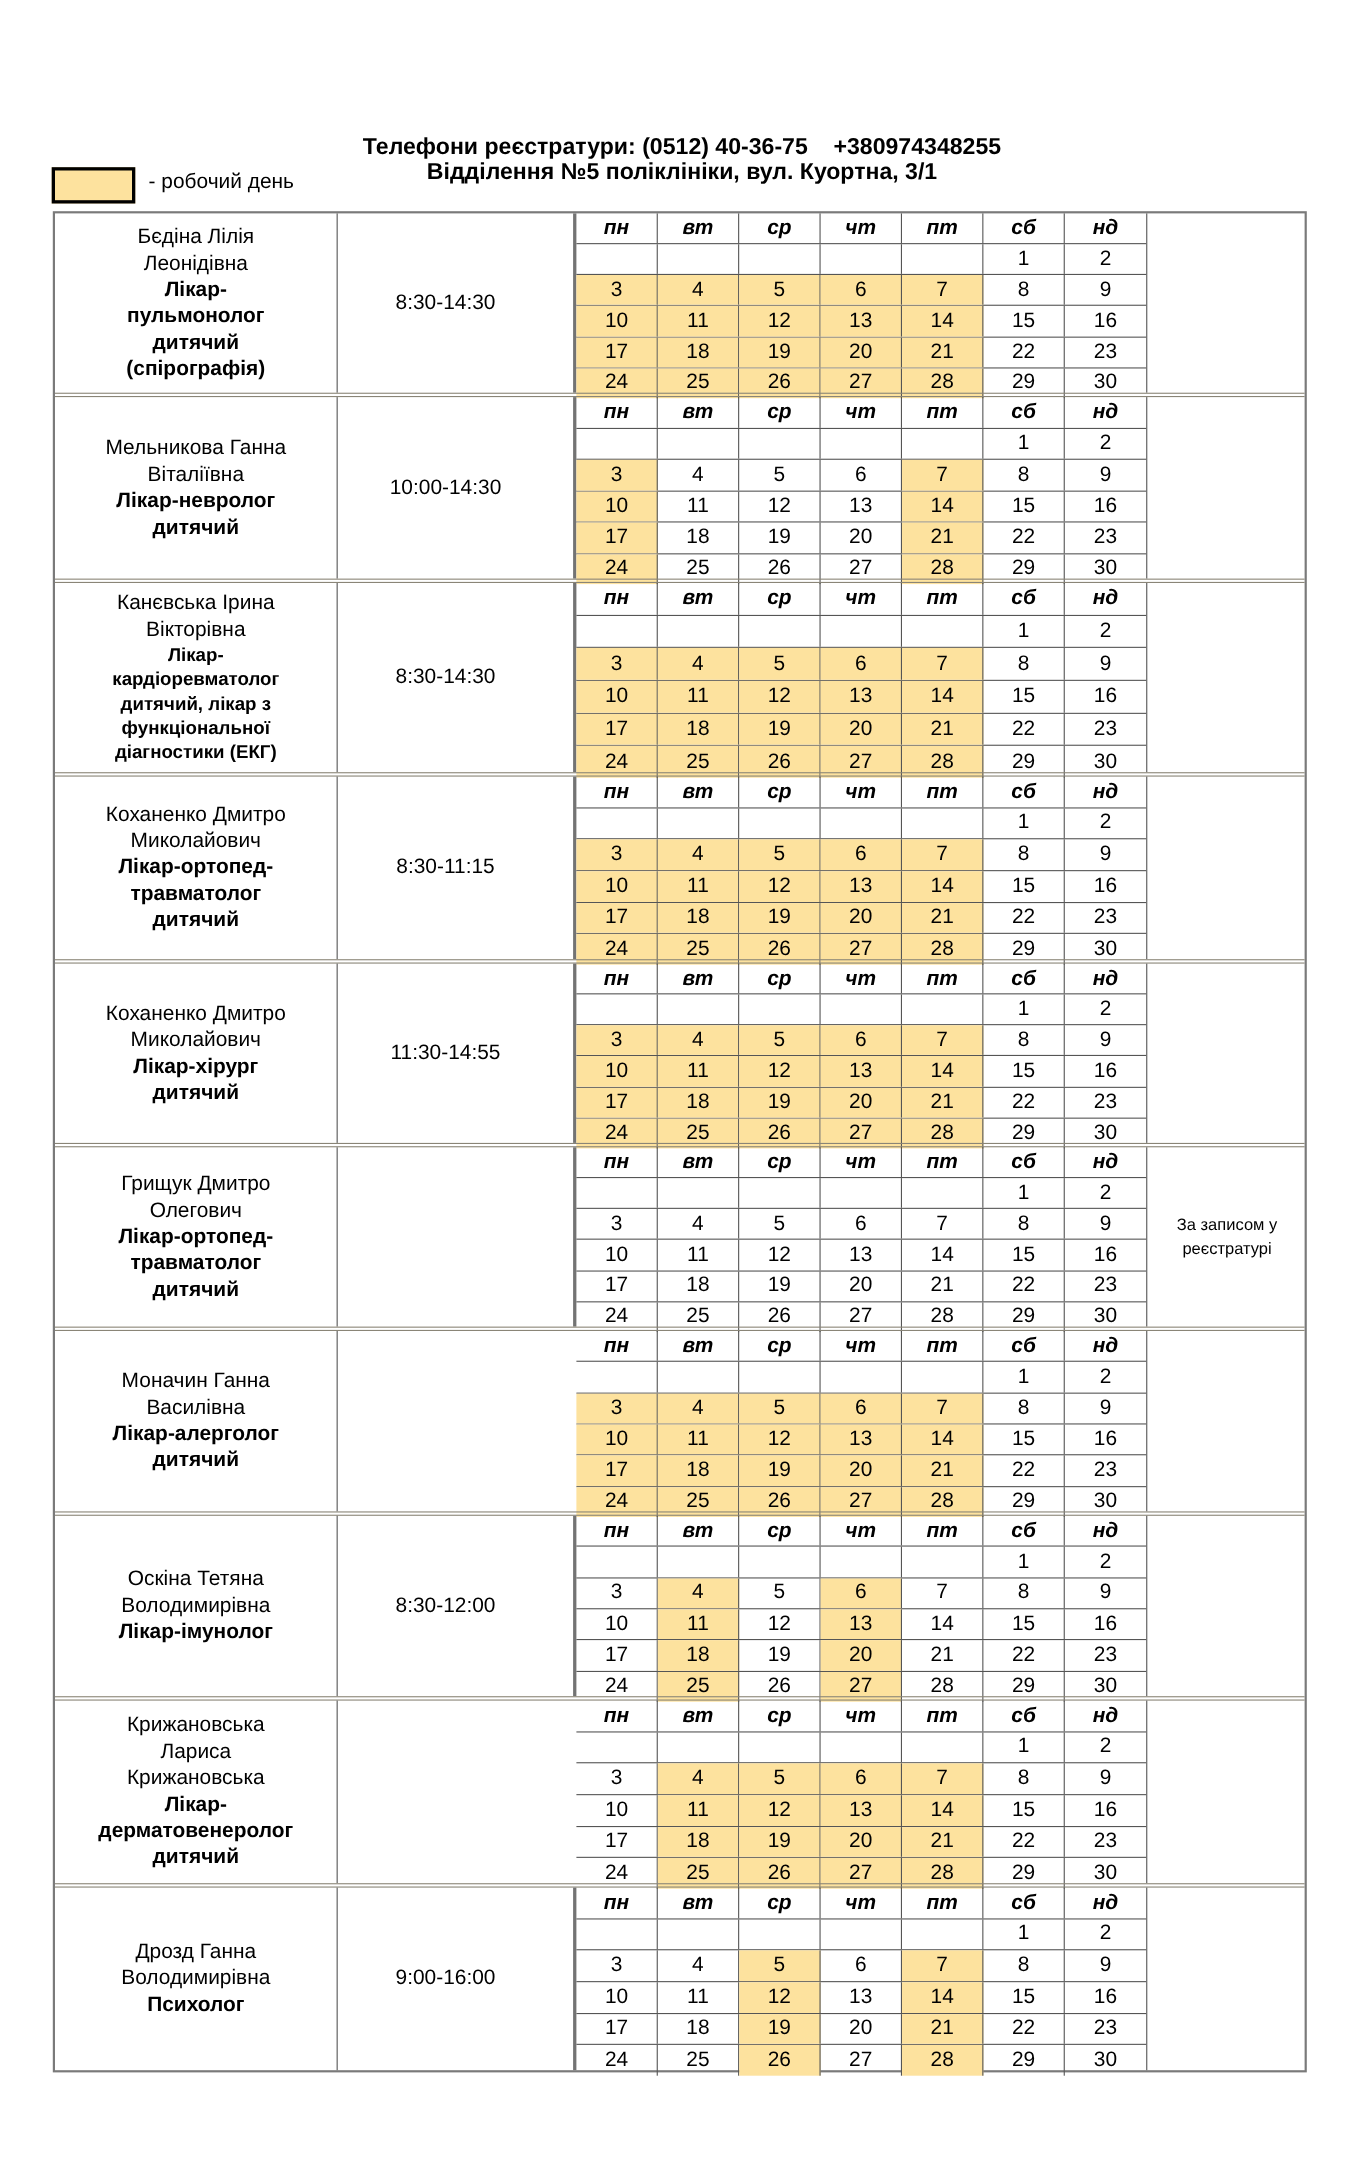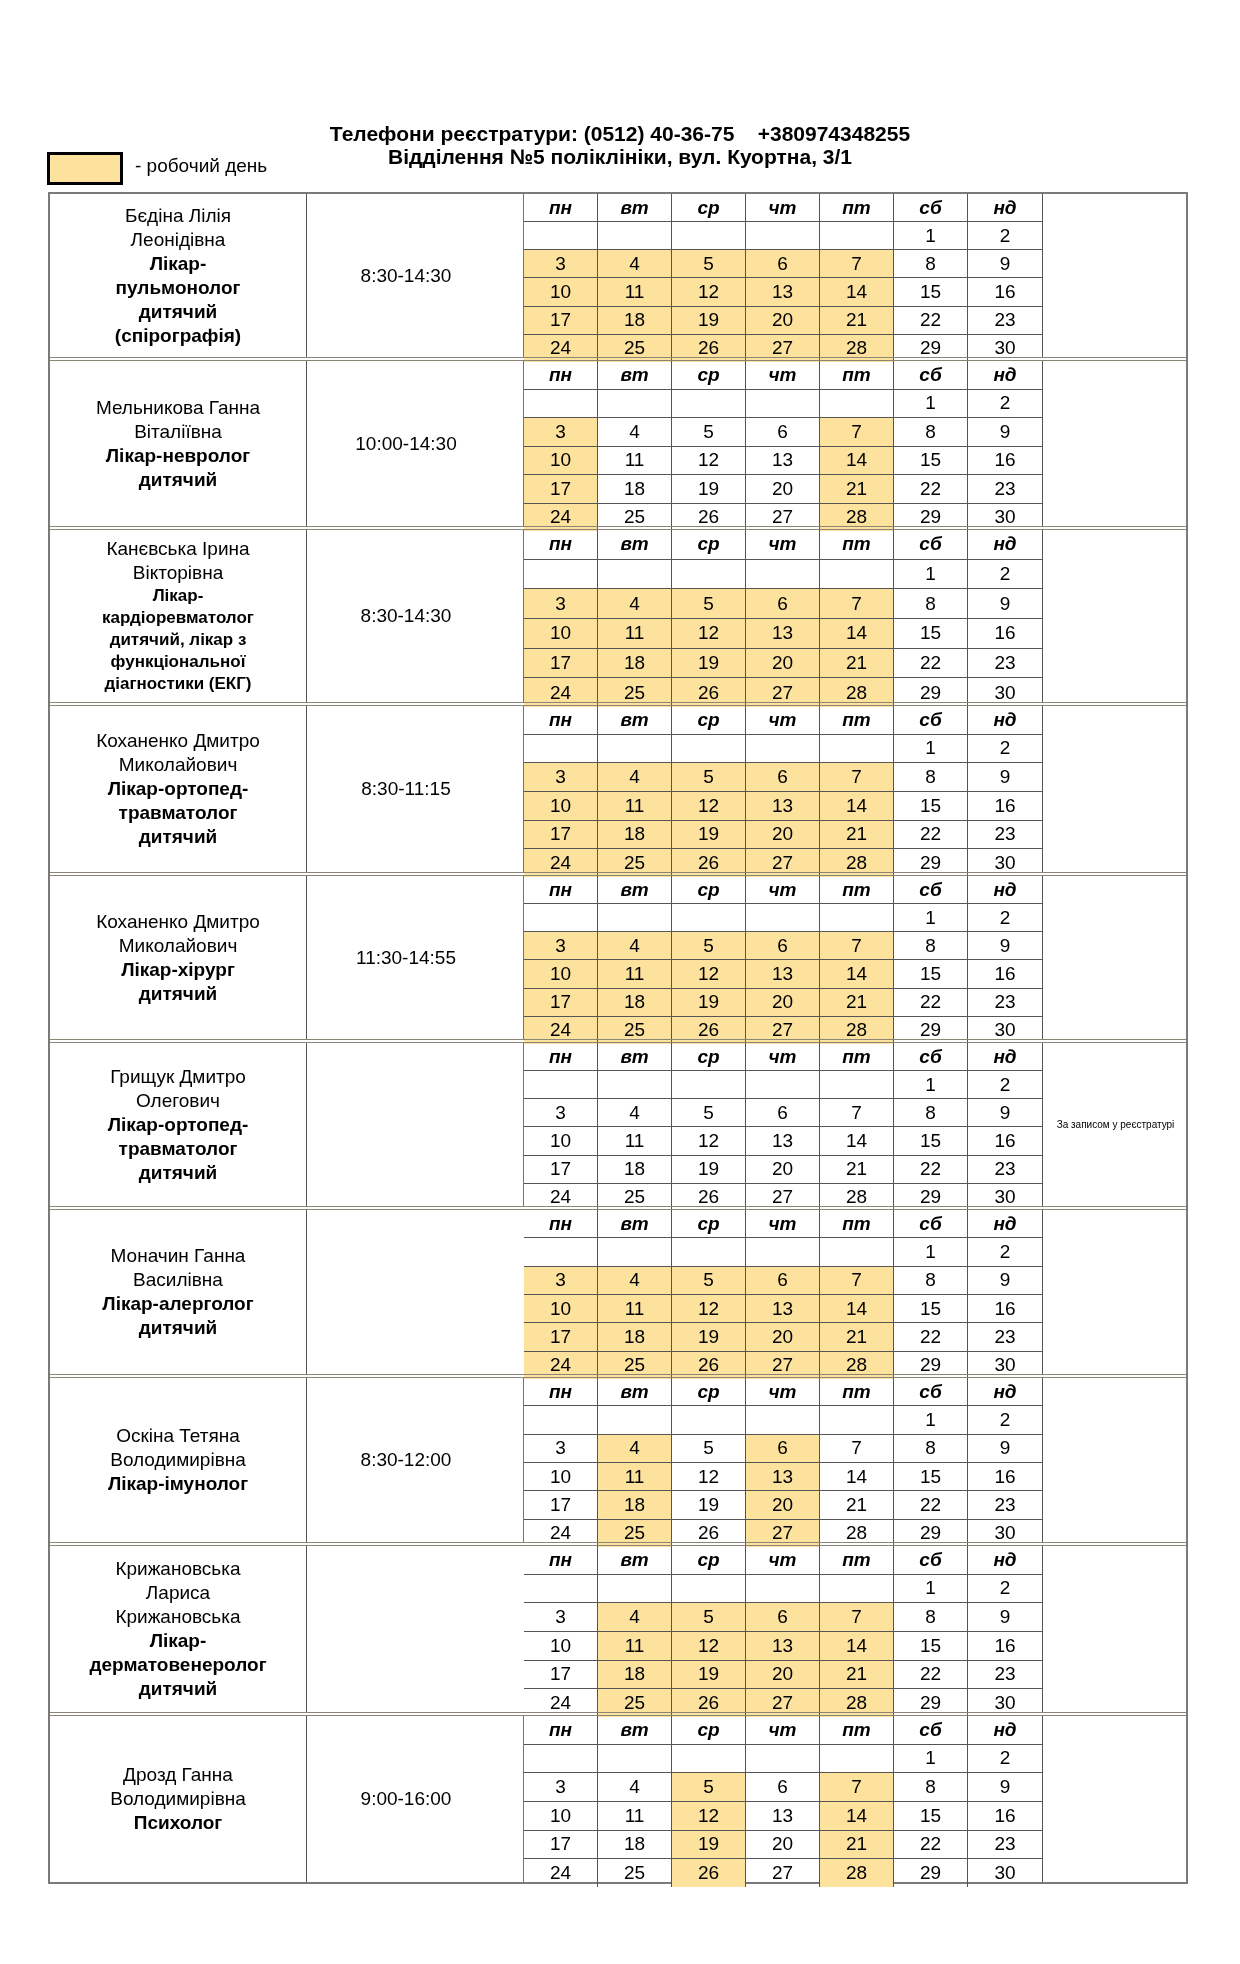--- a/index.html
+++ b/index.html
@@ -17,29 +17,29 @@
   .hdr .c-month{left:474px;top:0;width:519px;height:29px;border-right:1px solid #555;border-bottom:1px solid #555;font-size:19px;font-weight:bold;}
   .hdr .c-note{left:993px;top:0;width:145px;height:56px;font-size:19px;padding-bottom:2px;}
   .hdr .c-under-doc{left:0;top:29px;width:239px;height:27px;border-right:1px solid #555;}
   .hdr .c-under-time{left:239px;top:29px;width:235px;height:27px;border-right:1px solid #555;}
   .block{position:relative;border-top:4px double #8a8577;}
   .block:first-of-type{border-top:none;}
   .doc{position:absolute;left:0;top:0;bottom:0;width:257px;border-right:1px solid #555;box-sizing:border-box;display:flex;flex-direction:column;align-items:center;justify-content:center;text-align:center;font-size:19px;line-height:24px;padding:0 4px;}
   .doc .name{display:block;}
   .doc .spec{display:block;font-weight:bold;}
   .doc.small .spec{font-size:17px;line-height:22px;}
-  .time{position:absolute;left:239px;top:0;bottom:0;width:235px;border-right:1px solid #737373;box-sizing:border-box;display:flex;align-items:center;justify-content:center;font-size:19px;}
+  .time{position:absolute;left:239px;top:0;bottom:0;width:235px;border-right:3px solid #737373;box-sizing:border-box;display:flex;align-items:center;justify-content:center;font-size:19px;}
   .cal{position:absolute;left:474px;top:0;width:519px;border-right:1px solid #555;box-sizing:border-box;}
   .cal-row{display:flex;border-bottom:1px solid #555;}
   .cal-row:last-child{border-bottom:none;}
   .cal-row > div{width:74.14px;box-sizing:border-box;border-right:1px solid #555;display:flex;align-items:center;justify-content:center;font-size:19px;}
   .cal-row > div:last-child{border-right:none;}
   .cal-row.dow > div{font-weight:bold;font-style:italic;}
   .cal-row > div.work{background:#FDE29E;}
-  .note{position:absolute;left:993px;top:0;bottom:0;width:145px;display:flex;align-items:center;justify-content:center;text-align:center;font-size:10px;line-height:22px;padding:0 6px;box-sizing:border-box;}
+  .note{position:absolute;left:993px;top:0;bottom:0;width:145px;display:flex;align-items:center;justify-content:center;text-align:center;font-size:15px;line-height:22px;padding:0 6px;box-sizing:border-box;}
 </style>
 </head>
 <body>
 
 <div class="title" id="t1">Відділення №5 поліклініки, вул. Куортна, 3/1</div>
 <div class="title" id="t2">Телефони реєстратури: (0512) 40-36-75    +380974348255</div>
 
 <div class="legend-box" style="background: rgb(253, 226, 158);"></div>
 <div class="legend-text">- робочий день</div>
 

